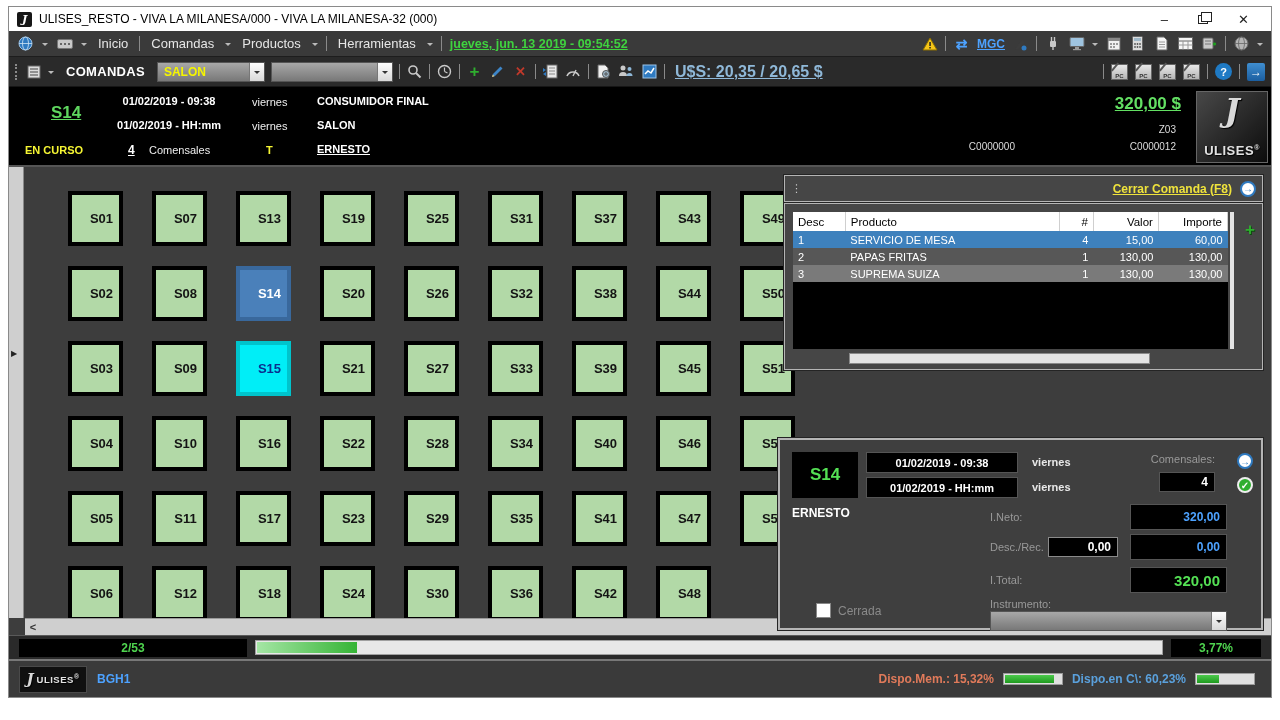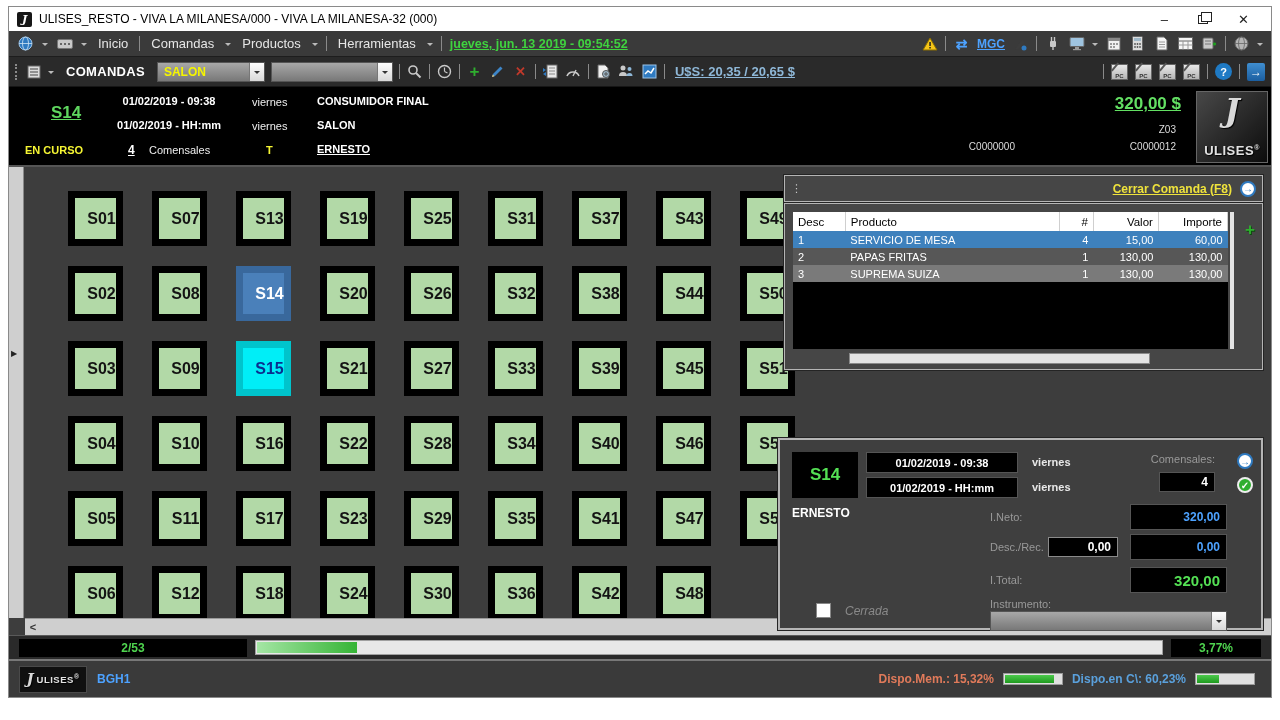--- a/index.html
+++ b/index.html
@@ -35,21 +35,21 @@
              border-bottom:1px solid #161616; flex:0 0 auto; }
   .grip { border-left:2px dotted #8a8a8a; height:16px; margin-right:2px; }
   .module { color:#fff; font-weight:bold; font-size:13px; letter-spacing:.3px; margin:0 6px; }
   .select { height:20px; display:flex; align-items:center; border:1px solid #555; background:linear-gradient(#a8a8a8,#787878); cursor:pointer; }
   .select .sel-text { flex:1; padding:0 6px; font-size:12px; font-weight:bold; }
   .select .sel-arrow { width:15px; height:100%; background:linear-gradient(#fdfdfd,#d8d8d8); border-left:1px solid #777;
                        display:flex; align-items:center; justify-content:center; }
   .sel-arrow .caret { border-top-color:#333; }
   .salon-select { width:108px; } .salon-select .sel-text { color:#f5f500; }
   .empty-select { width:122px; }
-  .exchange { color:#8fb8d8; font-size:13px; font-weight:bold; text-decoration:underline; margin-left:4px; }
+  .exchange { color:#8fb8d8; font-size:16px; font-weight:bold; text-decoration:underline; margin-left:4px; }
   .toolbar-right { margin-left:auto; display:flex; align-items:center; gap:7px; }
   .glyph-green { color:#2fae2f; font-weight:900; font-size:17px; line-height:1; }
   .glyph-red { color:#c0392b; font-weight:bold; font-size:13px; }
   .round-help { width:17px; height:17px; border-radius:50%; background:#1f7ac4; color:#fff; font-weight:bold; font-size:11px;
                 display:flex; align-items:center; justify-content:center; }
   .sq-go { width:18px; height:18px; background:linear-gradient(#3f8ed0,#1b5ea0); color:#fff; font-weight:bold; font-size:12px;
            display:flex; align-items:center; justify-content:center; border-radius:2px; }
   .pcpen { width:17px; height:16px; background:linear-gradient(#e8e8e8,#b5b5b5); border:1px solid #666; position:relative;
            font-size:6px; font-weight:bold; color:#333; display:flex; align-items:flex-end; justify-content:center; }
   .pcpen::before { content:""; position:absolute; left:2px; top:-3px; width:2px; height:10px; background:#555; transform:rotate(40deg); }
@@ -79,21 +79,21 @@
   .logo-name { font-weight:bold; font-size:13px; color:#e2e2e2; letter-spacing:.5px; text-shadow:1px 1px 1px #000; }
   .logo-name sup { font-size:7px; }
 
   
   .workspace { flex:1 1 auto; position:relative; background:#3d3d3d; overflow:hidden; }
   .left-strip { position:absolute; left:0; top:0; bottom:17px; width:15px; background:#cfcfcf; border-right:1px solid #8a8a8a; }
   .collapse-arrow { position:absolute; left:2px; top:182px; font-size:8px; color:#222; }
   .tables-grid { position:absolute; left:16px; top:0; right:0; bottom:17px; padding:24px 0 0 43px;
                  display:grid; grid-auto-flow:column; grid-template-rows:repeat(6,55px); grid-auto-columns:55px;
                  row-gap:20px; column-gap:29px; align-content:start; justify-content:start; }
-  .tbtn { background:#b2d9a7; border:7px solid #000000; color:#141414; font-weight:bold; font-size:16px;
+  .tbtn { background:#b2d9a7; border:4px solid #000000; color:#141414; font-weight:bold; font-size:13px;
           display:flex; align-items:center; justify-content:center; cursor:pointer;padding-left:12px; }
   .tbtn.sel { background:#4a80ba; border-color:#39689c; color:#fff; }
   .tbtn.act { background:#00eef7; border-color:#00c4cc; color:#0a2f8f; }
   .hscroll { position:absolute; left:16px; right:0; bottom:0; height:17px; background:#cfcfcf; border-top:1px solid #9a9a9a;
              display:flex; align-items:center; }
   .hscroll-arrow { width:16px; text-align:center; color:#333; font-size:11px; font-weight:bold; line-height:1; }
 
   
   .panel { position:absolute; background:#464646; border:1px solid #b5b5b5; box-shadow:0 0 0 1px #242424; }
   .panel-close { left:775px; top:8px; width:479px; height:27px; display:flex; align-items:center; padding:0 6px; gap:8px; }
@@ -143,21 +143,21 @@
   .fin-spacer { flex:1; }
   .vbox { width:97px; height:20px; background:#000; border:1px solid #555; display:flex; align-items:center;
           justify-content:flex-end; padding:12px 6px; color:#4da2ff; font-weight:bold; font-size:12px; }
   .vbox.big { height:25px; color:#54e054; font-size:15px; }
   .inbox { width:70px; height:20px; background:#000; border:1px solid #8a8a8a; display:flex; align-items:center;
            justify-content:flex-end; padding:0 6px; color:#fff; font-weight:bold; font-size:12px; }
   .instr-select { height:20px; margin-top:1px; }
   .d-icons { right:8px; display:flex; flex-direction:column; gap:8px; align-items:center; }
   .circ-check { width:16px; height:16px; border-radius:50%; background:#2fae2f; border:2px solid #eee; color:#fff;
                 font-weight:bold; font-size:10px; display:flex; align-items:center; justify-content:center; }
-  .d-cerrada { left:36px; bottom:10px; display:flex; align-items:center; gap:14px;font-style:italic; }
+  .d-cerrada { left:36px; bottom:10px; display:flex; align-items:center; gap:7px; }
   .checkbox { width:15px; height:15px; background:#fff; border:1px solid #888; }
   .cerrada-label { color:#8a8a8a; font-size:12px; }
 
   
   .statusbar { height:24px; background:#2a2a2a; border-top:1px solid #5a5a5a; display:flex; align-items:center;
                padding:0 10px; gap:8px; flex:0 0 auto; }
   .count-box { width:228px; height:18px; background:#000; color:#4fd44f; font-weight:bold; font-size:12px;
                display:flex; align-items:center; justify-content:center; }
   .progress-track { flex:1; height:15px; background:#e8e8e8; border:1px solid #a0a0a0; position:relative; }
   .progress-fill { position:absolute; left:1px; top:1px; bottom:1px; background:linear-gradient(90deg,#a5e6a5,#35b435); }

